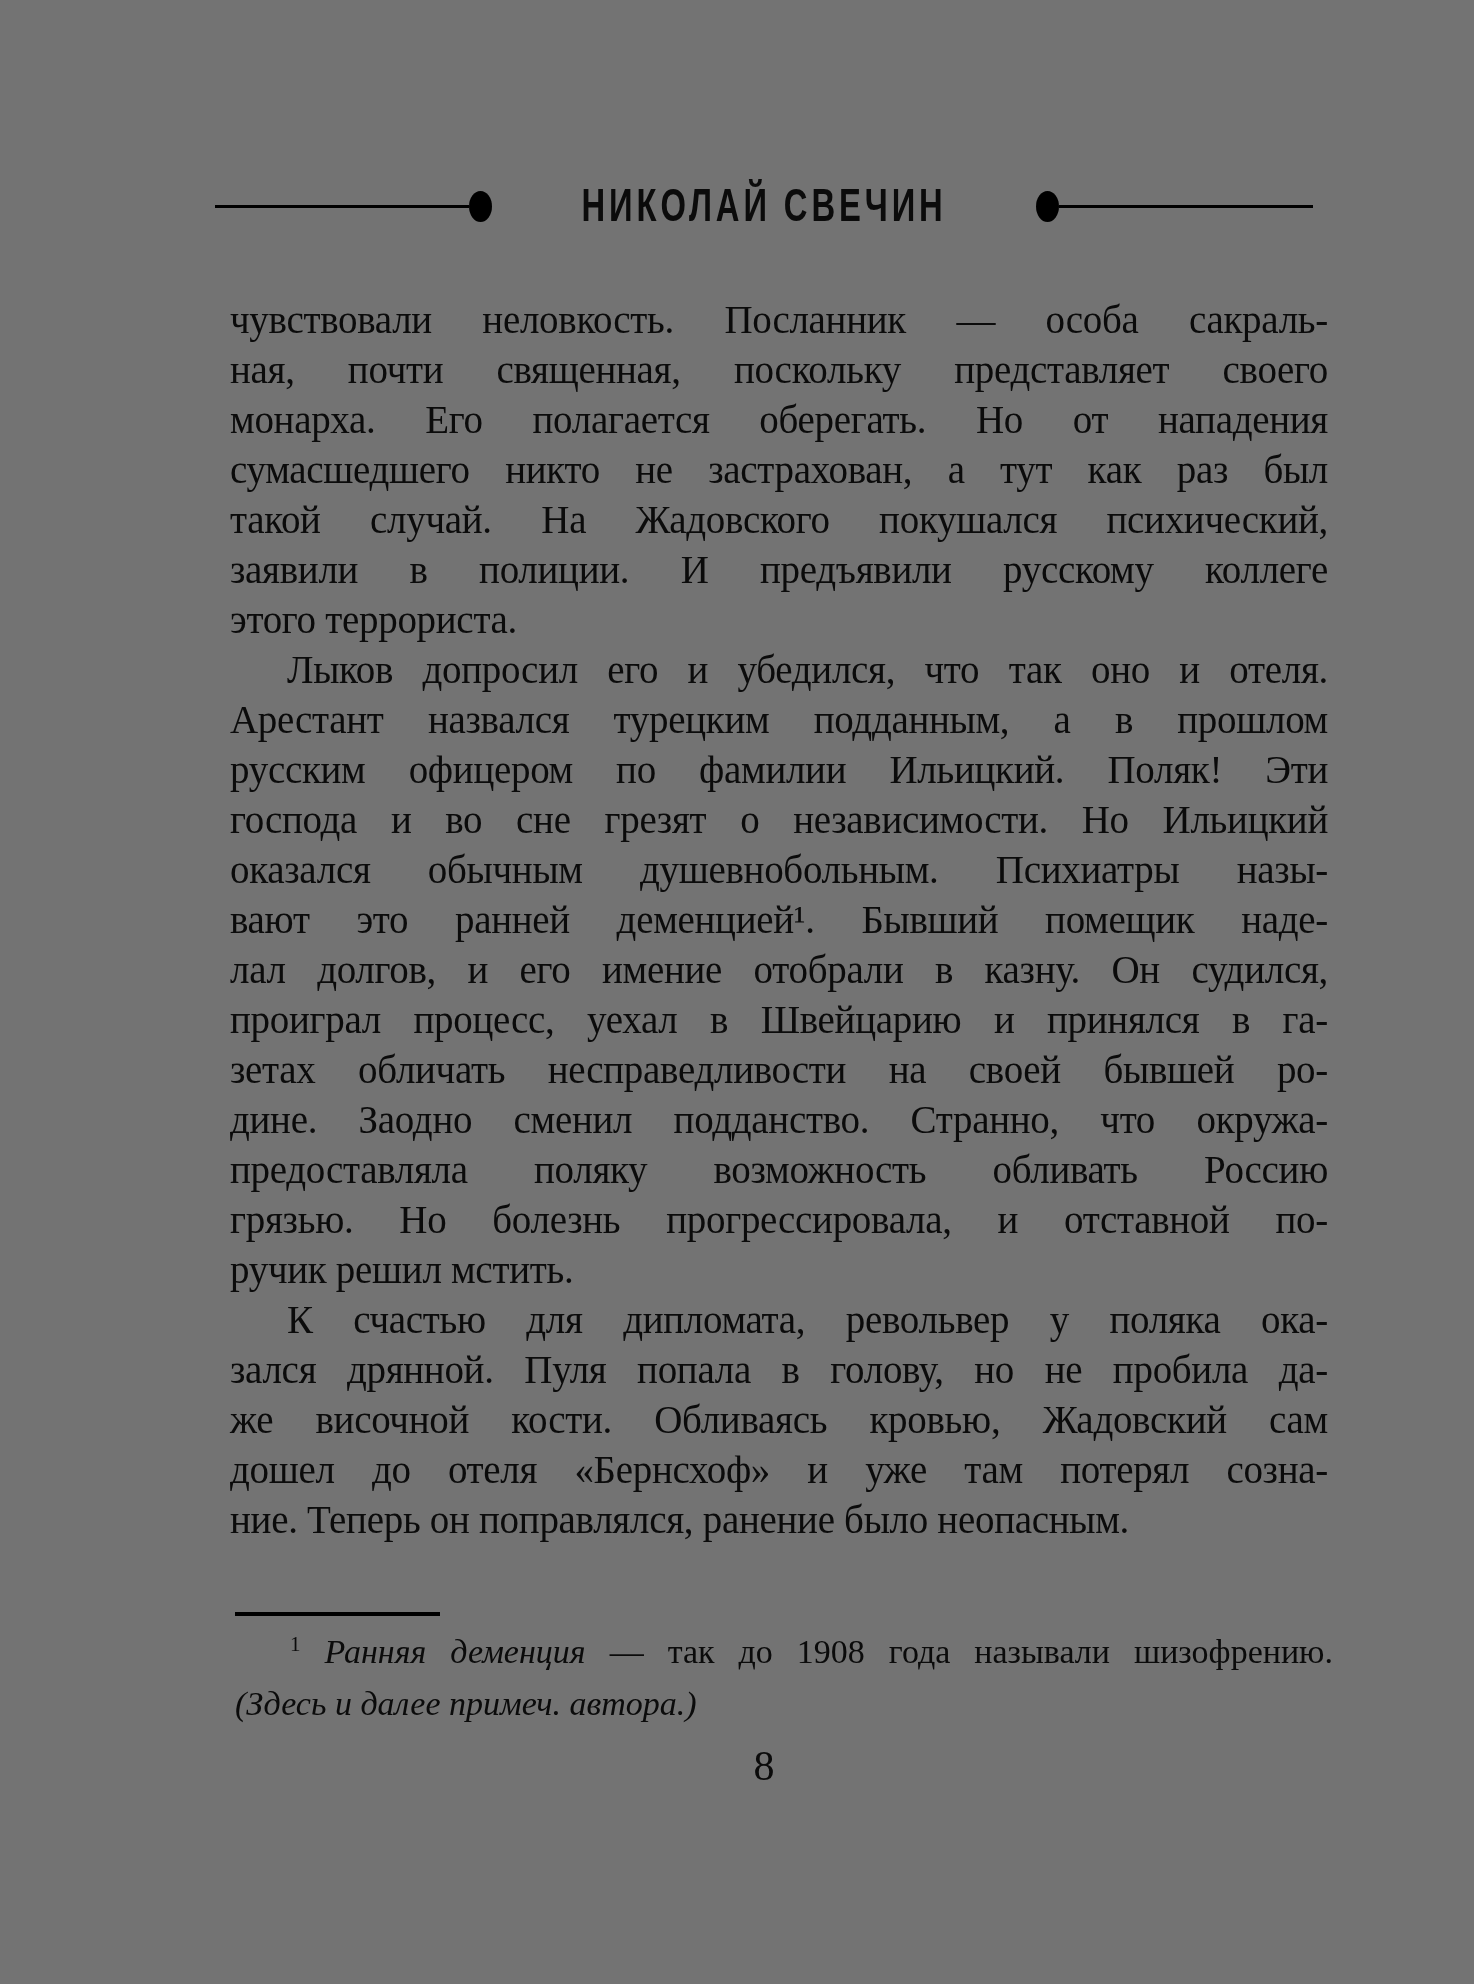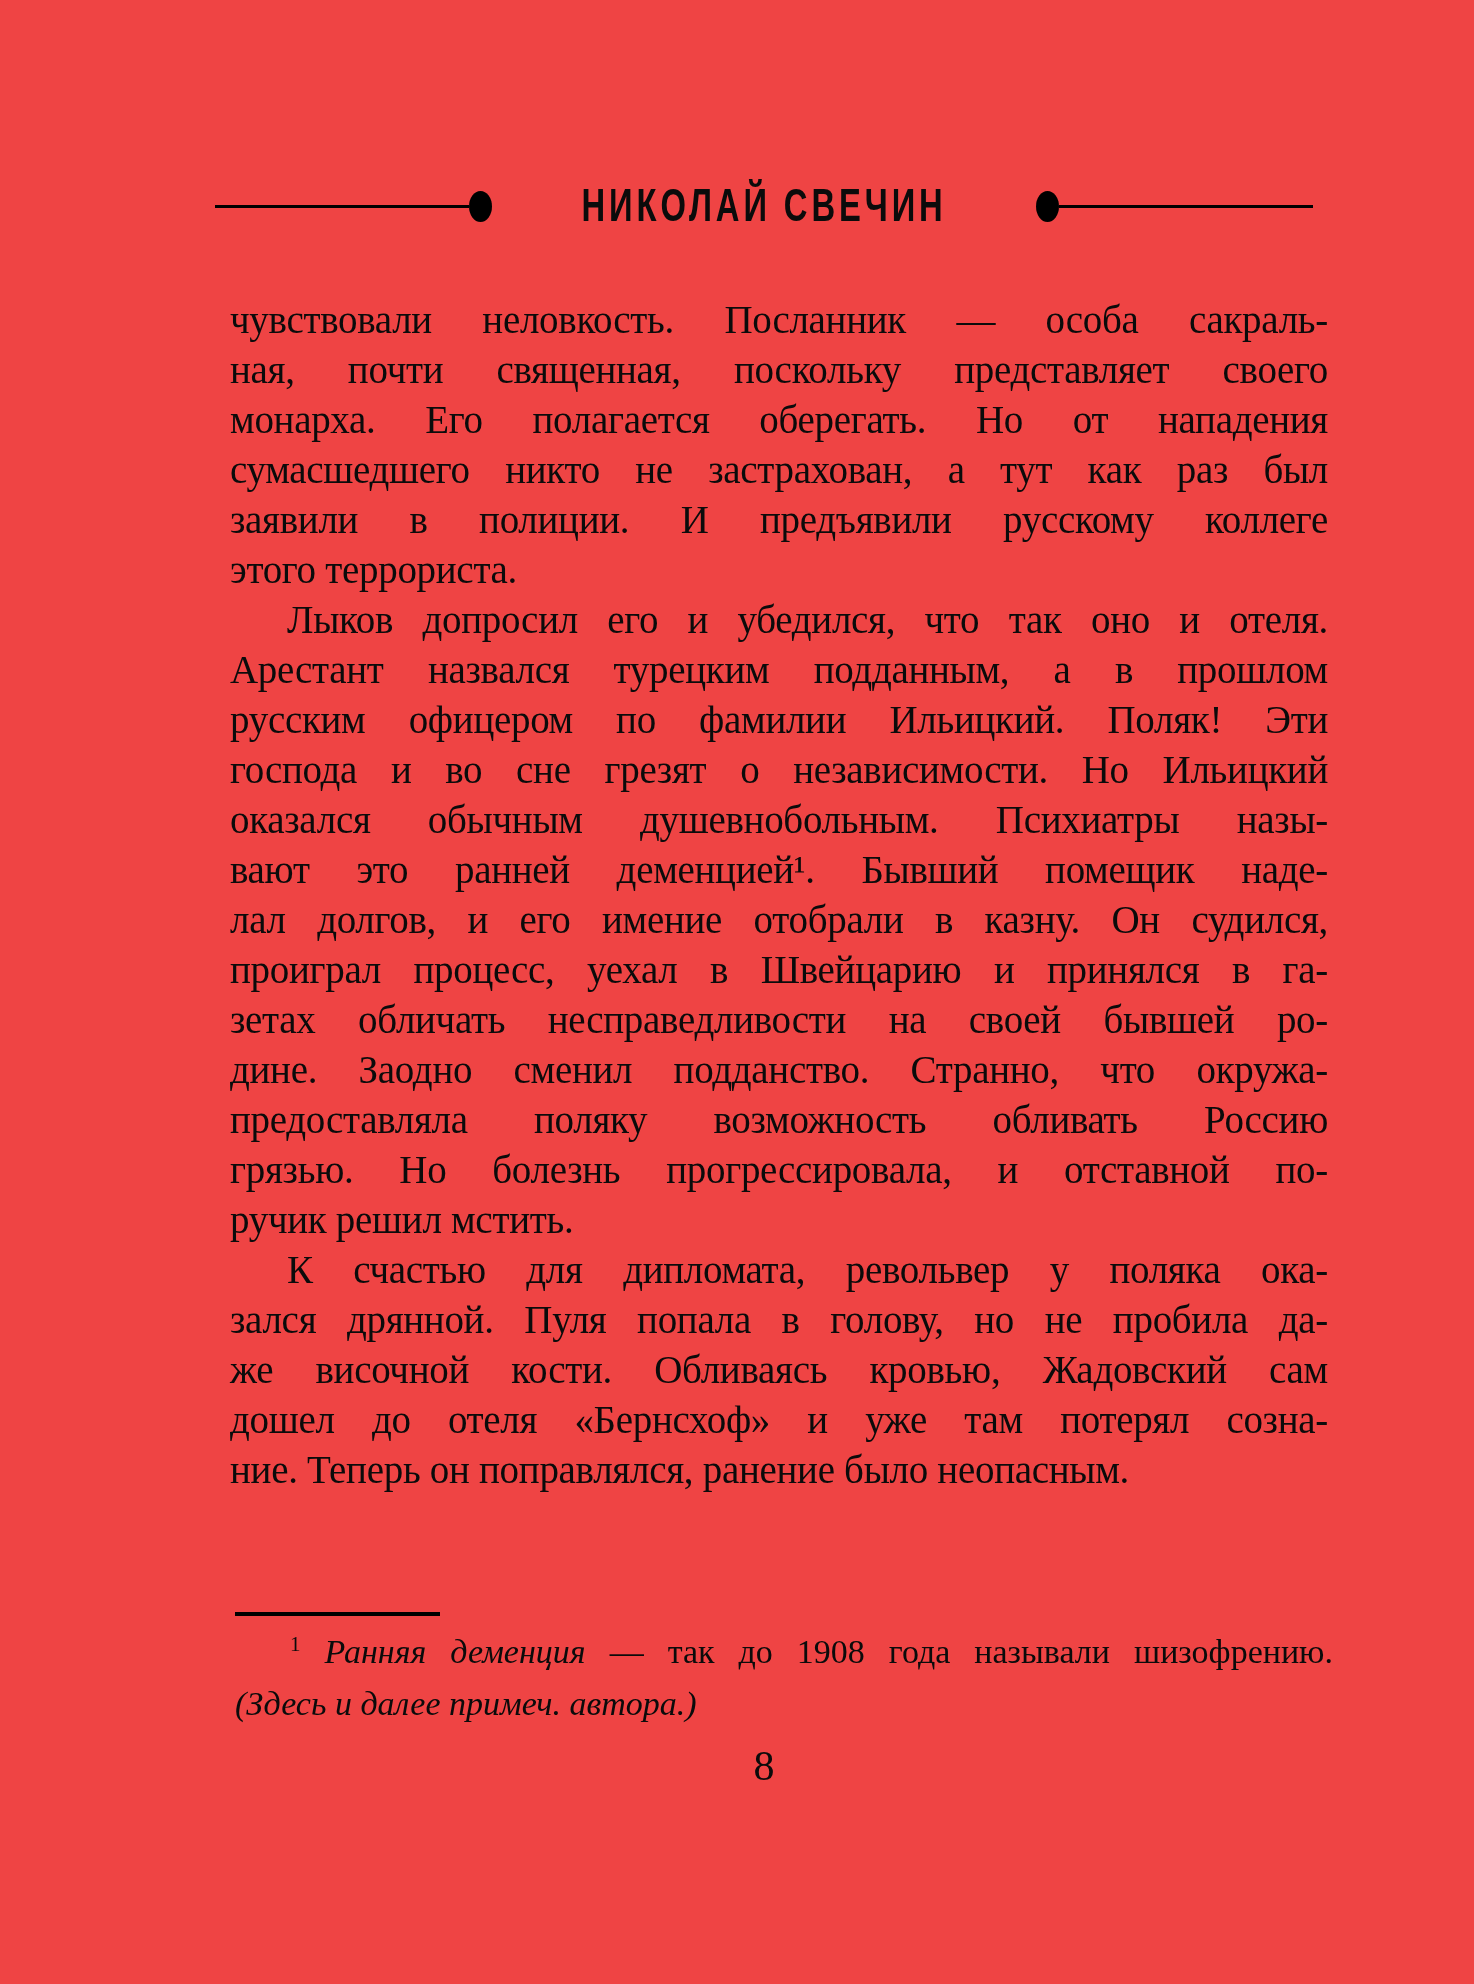--- a/index.html
+++ b/index.html
@@ -1,19 +1,19 @@
 <!DOCTYPE html>
 <html><head>
 <meta charset="utf-8">
 <style>
   html,body{margin:0;padding:0;background:#e8e8e8;}
   .page{
     position:relative;
     width:1474px;height:1984px;
-    background:#ef4444;
+    background:#737373;
     color:#0b0b0b;
     overflow:hidden;
     font-family:"Liberation Serif", serif;
   }
   
   .running-head{
     position:absolute;left:215px;right:161px;top:182px;height:48px;
     display:flex;align-items:center;
   }
   .rule-wrap{flex:1;display:flex;align-items:center;min-width:0;}
@@ -68,20 +68,21 @@
       <div class="dot"></div>
       <div class="rule"></div>
     </div>
   </header>
 
   <main class="body-text">
       <div class="line">чувствовали неловкость. Посланник — особа сакраль-</div>
       <div class="line">ная, почти священная, поскольку представляет своего</div>
       <div class="line">монарха. Его полагается оберегать. Но от нападения</div>
       <div class="line">сумасшедшего никто не застрахован, а тут как раз был</div>
+      <div class="line">такой случай. На Жадовского покушался психический,</div>
       <div class="line">заявили в полиции. И предъявили русскому коллеге</div>
       <div class="line last">этого террориста.</div>
       <div class="line indent">Лыков допросил его и убедился, что так оно и отеля.</div>
       <div class="line">Арестант назвался турецким подданным, а в прошлом</div>
       <div class="line">русским офицером по фамилии Ильицкий. Поляк! Эти</div>
       <div class="line">господа и во сне грезят о независимости. Но Ильицкий</div>
       <div class="line">оказался обычным душевнобольным. Психиатры назы-</div>
       <div class="line">вают это ранней деменцией¹. Бывший помещик наде-</div>
       <div class="line">лал долгов, и его имение отобрали в казну. Он судился,</div>
       <div class="line">проиграл процесс, уехал в Швейцарию и принялся в га-</div>

